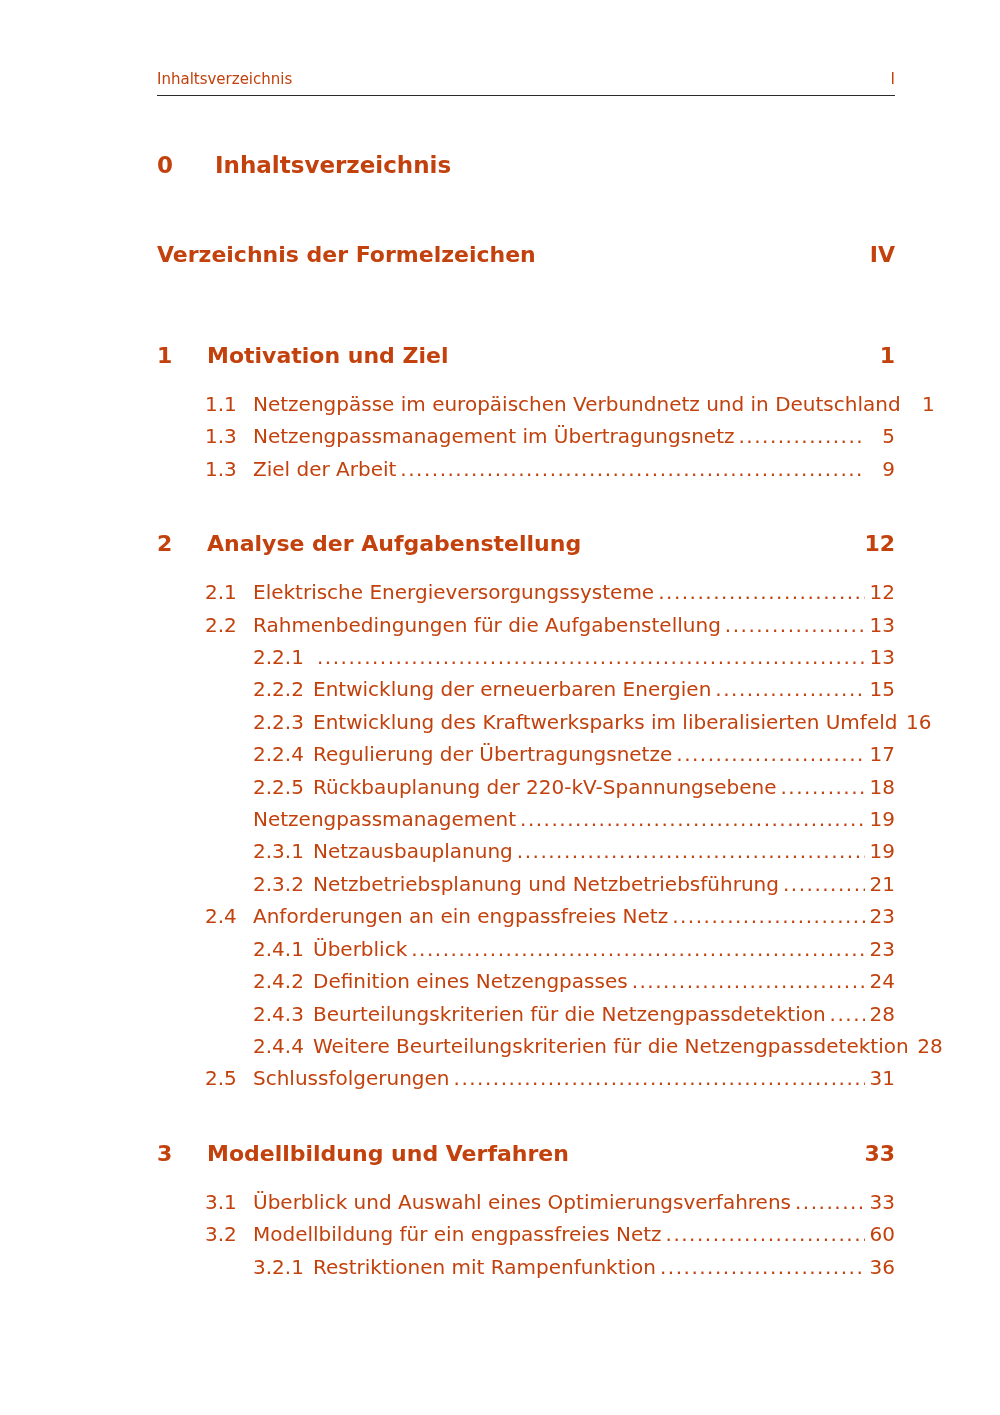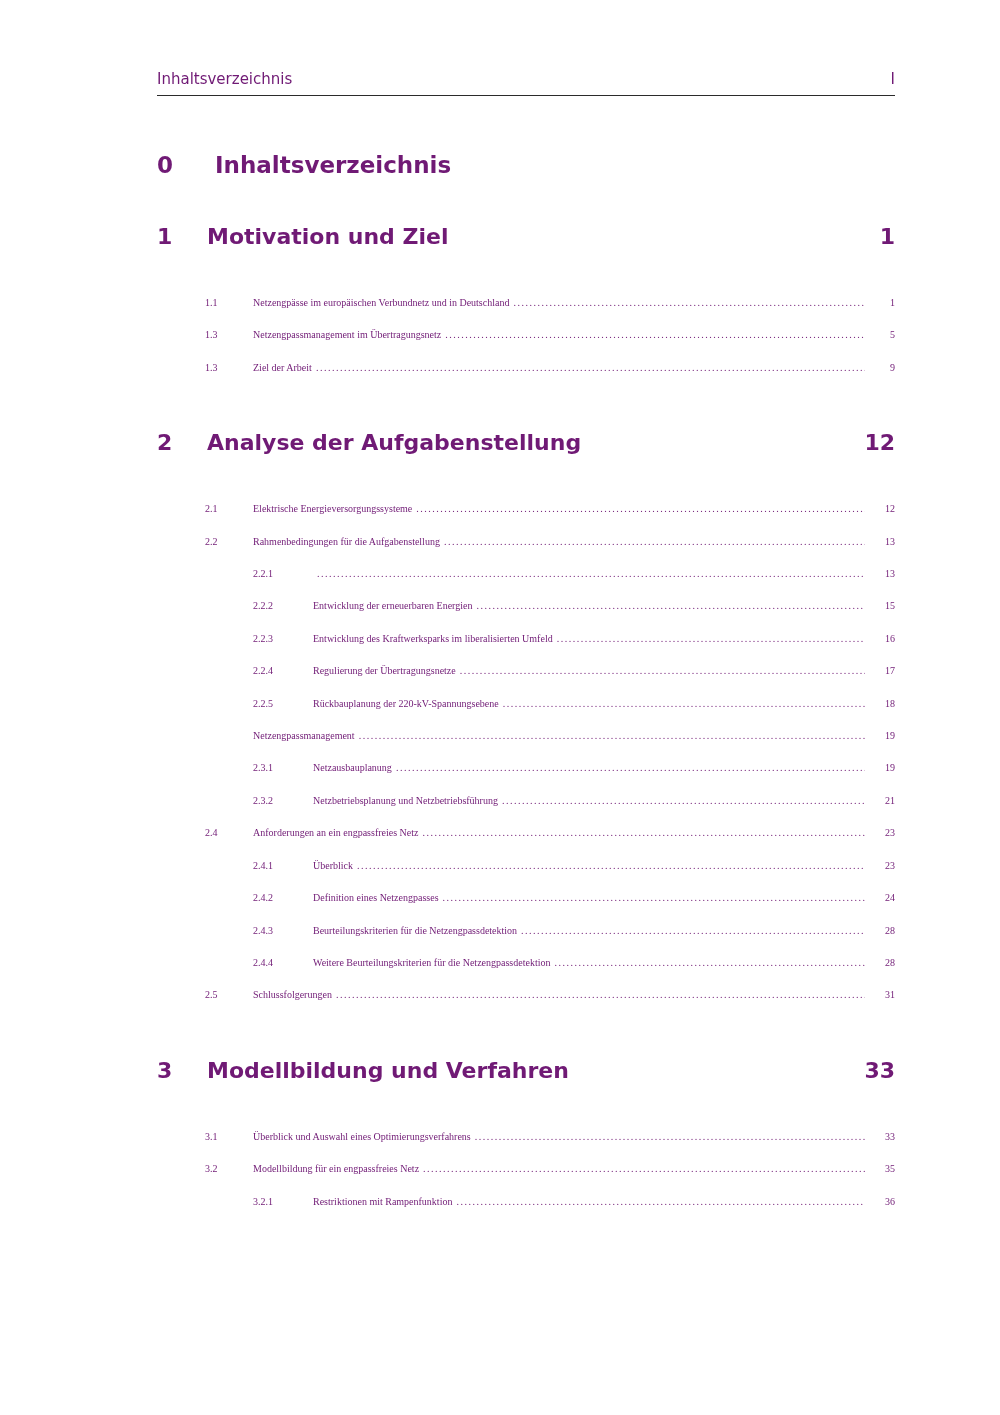--- a/index.html
+++ b/index.html
@@ -2,21 +2,21 @@
 <html><head>
 <meta charset="utf-8">
 <style>
   * { box-sizing: border-box; }
   html, body { margin: 0; padding: 0; background: #ffffff; }
   .page {
     width: 1000px;
     min-height: 1415px;
     padding: 70px 105px 60px 157px;
     font-family: "DejaVu Sans", sans-serif;
-    color: #701a75;
+    color: #c2410c;
     background: #ffffff;
   }
 
   
   .doc-header {
     display: flex;
     justify-content: space-between;
     align-items: baseline;
     font-size: 15px;
     padding-bottom: 7px;
@@ -41,21 +41,21 @@
     font-size: 22px;
   }
   .front-heading { margin-top: 64px; }
   .chapter-heading { margin-top: 46px; }
   .heading-row + .chapter-heading { margin-top: 76px; }
   .chapter-num { width: 50px; flex: none; }
   .heading-title { flex: 1; }
   .heading-page { flex: none; text-align: right; min-width: 30px; }
 
   
-  .entry-list { margin-top: 38px; font-size: 10px; font-family: Liberation Serif, serif; }
+  .entry-list { margin-top: 20px; font-size: 20px; }
   .entry { display: flex; align-items: baseline; line-height: 32.4px; }
   .entry-num { flex: none; }
   .level-1 > .entry-num { margin-left: 48px; width: 48px; }
   .level-2 > .entry-num { margin-left: 96px; width: 60px; }
   .entry-label { flex: none; white-space: nowrap; }
   .no-leader > .entry-label { flex: 1; white-space: normal; }
   .dots { flex: 1; overflow: hidden; white-space: nowrap; margin: 0 4px; }
   .dots::after {
     content: "........................................................................................................................................................................................................................";
     letter-spacing: 1.5px;
@@ -71,20 +71,24 @@
     <span>Inhaltsverzeichnis</span>
     <span>I</span>
   </div>
 
   <div class="main-title">
     <span class="main-title-num">0</span>
     <span>Inhaltsverzeichnis</span>
   </div>
 
   <div>
+      <div class="heading-row front-heading">
+        <span class="heading-title">Verzeichnis der Formelzeichen</span>
+        <span class="heading-page">IV</span>
+      </div>
       <div class="heading-row chapter-heading">
         <span class="chapter-num">1</span>
         <span class="heading-title">Motivation und Ziel</span>
         <span class="heading-page">1</span>
       </div>
       <div class="entry-list">
         <div class="entry level-1">
           <span class="entry-num">1.1</span>
           <span class="entry-label">Netzengpässe im europäischen Verbundnetz und in Deutschland</span>
           <span class="dots"></span>
@@ -214,21 +218,21 @@
         <div class="entry level-1">
           <span class="entry-num">3.1</span>
           <span class="entry-label">Überblick und Auswahl eines Optimierungsverfahrens</span>
           <span class="dots"></span>
           <span class="entry-page">33</span>
         </div>
         <div class="entry level-1">
           <span class="entry-num">3.2</span>
           <span class="entry-label">Modellbildung für ein engpassfreies Netz</span>
           <span class="dots"></span>
-          <span class="entry-page">35</span>
+          <span class="entry-page">60</span>
         </div>
         <div class="entry level-2">
           <span class="entry-num">3.2.1</span>
           <span class="entry-label">Restriktionen mit Rampenfunktion</span>
           <span class="dots"></span>
           <span class="entry-page">36</span>
         </div>
       </div>
     </div>
 

